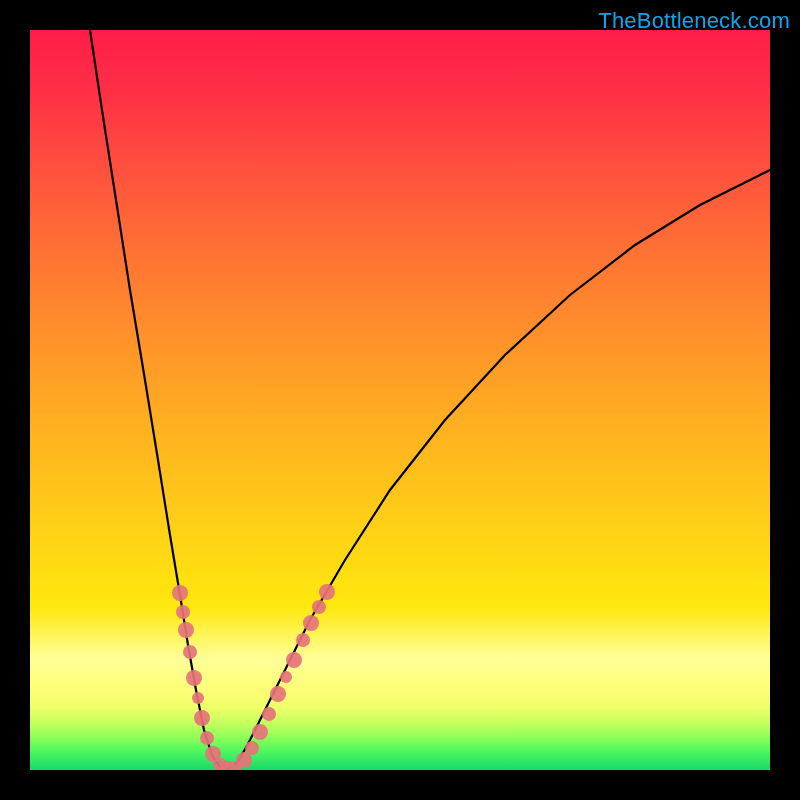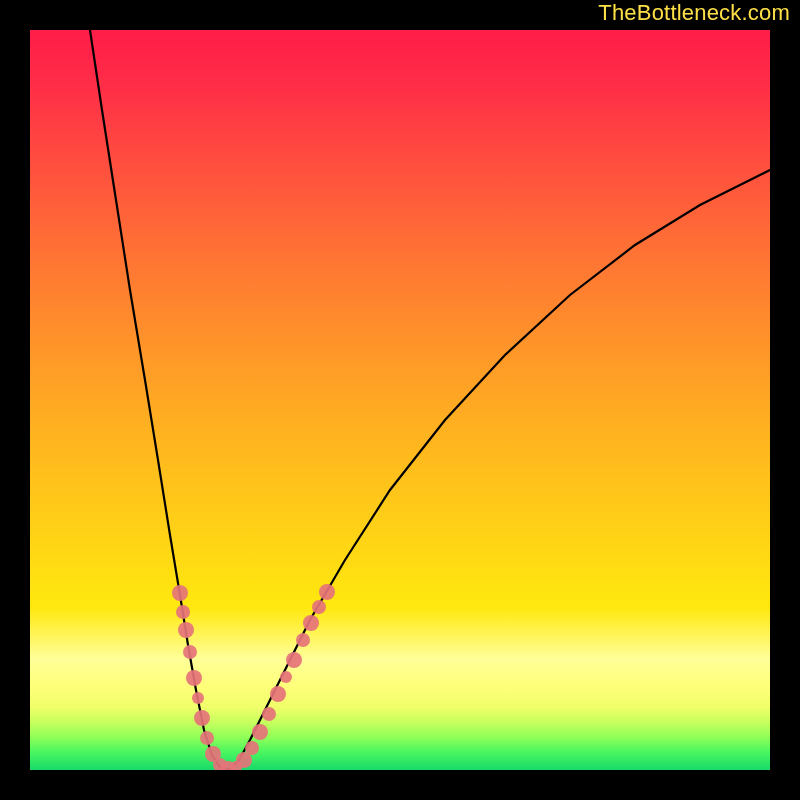--- a/index.html
+++ b/index.html
@@ -21,23 +21,23 @@
   }
   .gradient {
     position: absolute;
     left: 0;
     top: 0;
     width: 100%;
     height: 100%;
   }
   .watermark {
     position: absolute;
-    top: 0;
+    top: 8px;
     right: 10px;
-    color: #fde047;
+    color: #0ea5e9;
     font-size: 22px;
     font-weight: 500;
     letter-spacing: 0.2px;
     user-select: none;
   }
   svg.curve {
     position: absolute;
     left: 0;
     top: 0;
   }

